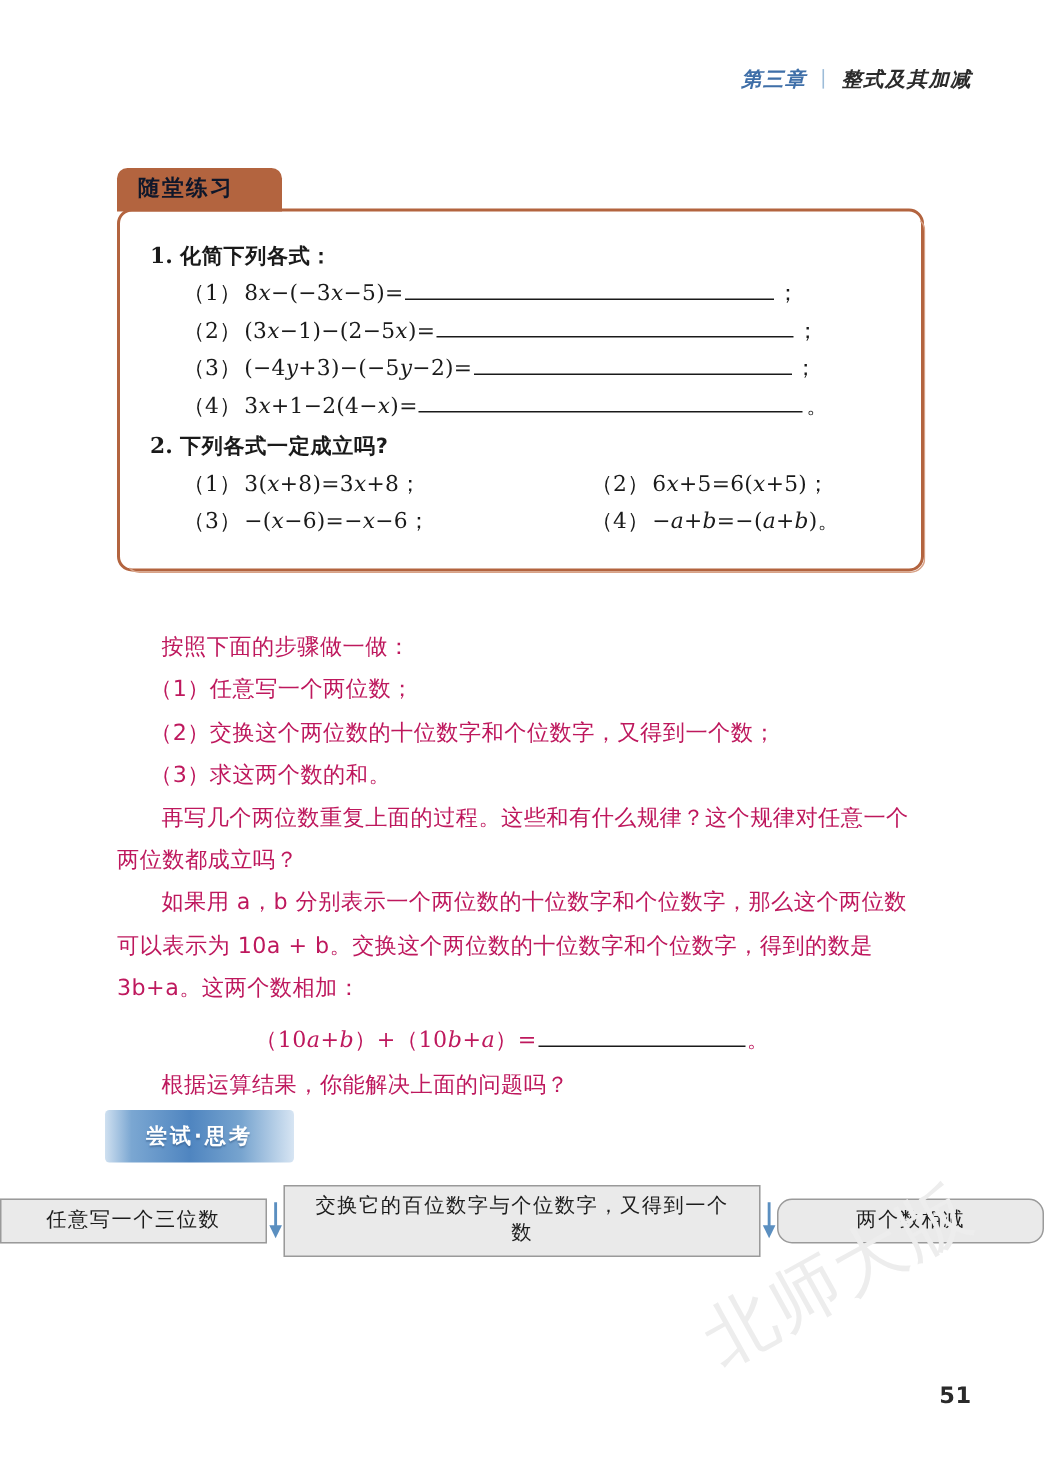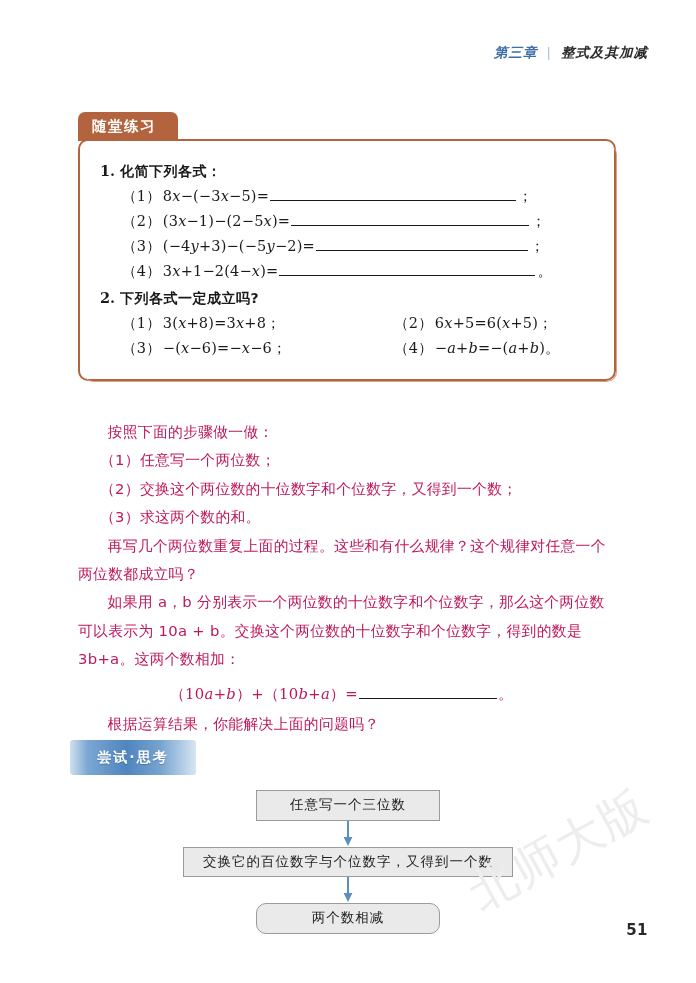--- a/index.html
+++ b/index.html
@@ -54,26 +54,26 @@
     position: absolute;
     left: 78px;
     top: 112px;
     width: 538px;
   }
   .exercise-tab {
     position: relative;
     z-index: 3;
     display: inline-block;
     background: #b3643f;
-    color: #ffffff;
+    color: #0f172a;
     font-family: "DejaVu Sans", "Liberation Sans", sans-serif;
     font-weight: 700;
     font-size: 14.5px;
     letter-spacing: 1.5px;
-    padding: 5px 22px 6px 14px;
+    padding: 5px 32px 6px 14px;
     border-radius: 7px 7px 0 0;
     line-height: 1.25;
   }
   .exercise-box {
     position: relative;
     margin-top: -2px;
     border: 2.2px solid #b3643f;
     border-radius: 10px;
     background: #ffffff;
     padding: 18px 18px 16px 20px;
@@ -204,21 +204,21 @@
     text-shadow: 0 1px 1px rgba(30,60,100,.35);
   }
 
   
   .flow {
     position: absolute;
     left: 0;
     right: 0;
     top: 790px;
     display: flex;
-    flex-direction: column;
+    flex-direction: row;
     align-items: center;
   }
   .flow-box {
     border: 1px solid #9a9a9a;
     background: #eaeaea;
     color: #1c1c1c;
     font-family: "DejaVu Sans", "Liberation Sans", sans-serif;
     font-size: 13.5px;
     letter-spacing: 1px;
     text-align: center;

